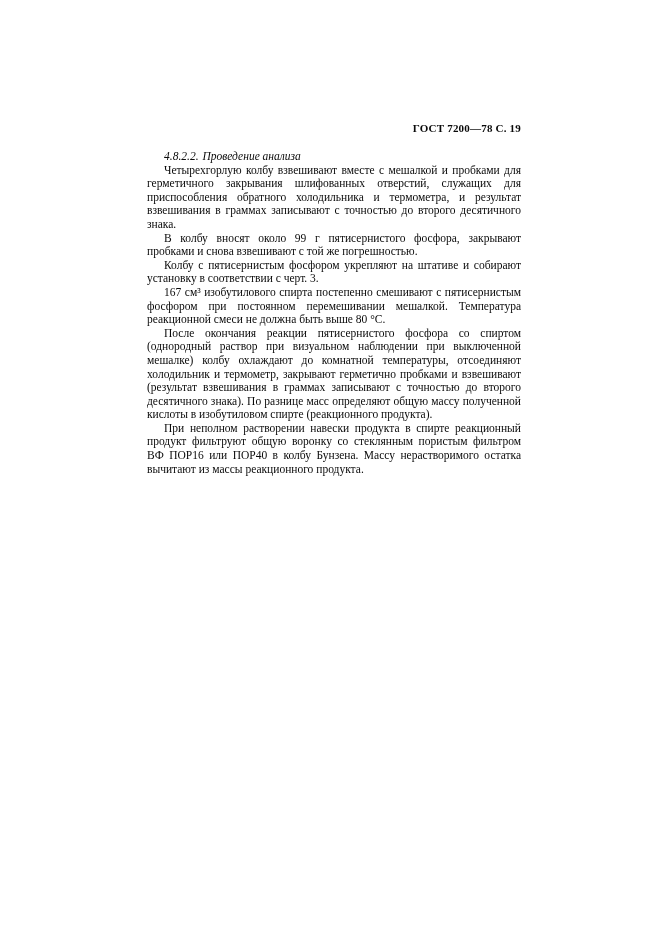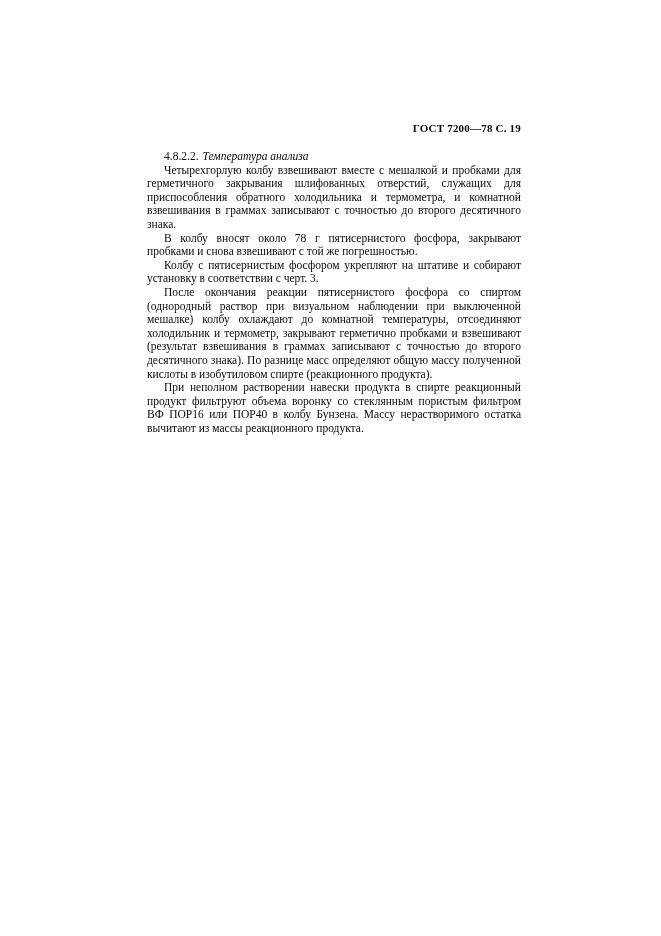--- a/index.html
+++ b/index.html
@@ -35,38 +35,40 @@
     line-height: 13.6px;
     text-align: justify;
   }
   .content p {
     margin: 0;
     padding: 0;
     text-indent: 17px;
   }
   .section-number {
     margin-right: 4px;
+    font-style: italic;
   }
   .section-title {
     font-style: italic;
   }
 </style>
 </head>
 <body>
 
 <div class="page">
 
   <div class="page-header">
     <span>ГОСТ 7200—78 С. 19</span>
   </div>
 
   <div class="content">
     <p>
-      <span class="section-number">4.8.2.2.</span><span class="section-title">Температура анализа</span>
+      <span class="section-number">4.8.2.2.</span><span class="section-title">Проведение анализа</span>
     </p>
-    <p>Четырехгорлую колбу взвешивают вместе с мешалкой и пробками для герметичного закрывания шлифованных отверстий, служащих для приспособления обратного холодильника и термометра, и комнатной взвешивания в граммах записывают с точностью до второго десятичного знака.</p>
-    <p>В колбу вносят около 78 г пятисернистого фосфора, закрывают пробками и снова взвешивают с той же погрешностью.</p>
+    <p>Четырехгорлую колбу взвешивают вместе с мешалкой и пробками для герметичного закрывания шлифованных отверстий, служащих для приспособления обратного холодильника и термометра, и результат взвешивания в граммах записывают с точностью до второго десятичного знака.</p>
+    <p>В колбу вносят около 99 г пятисернистого фосфора, закрывают пробками и снова взвешивают с той же погрешностью.</p>
     <p>Колбу с пятисернистым фосфором укрепляют на штативе и собирают установку в соответствии с черт. 3.</p>
+    <p>167 см³ изобутилового спирта постепенно смешивают с пятисернистым фосфором при постоянном перемешивании мешалкой. Температура реакционной смеси не должна быть выше 80 °С.</p>
     <p>После окончания реакции пятисернистого фосфора со спиртом (однородный раствор при визуальном наблюдении при выключенной мешалке) колбу охлаждают до комнатной температуры, отсоединяют холодильник и термометр, закрывают герметично пробками и взвешивают (результат взвешивания в граммах записывают с точностью до второго десятичного знака). По разнице масс определяют общую массу полученной кислоты в изобутиловом спирте (реакционного продукта).</p>
-    <p>При неполном растворении навески продукта в спирте реакционный продукт фильтруют объема воронку со стеклянным пористым фильтром ВФ ПОР16 или ПОР40 в колбу Бунзена. Массу нерастворимого остатка вычитают из массы реакционного продукта.</p>
+    <p>При неполном растворении навески продукта в спирте реакционный продукт фильтруют общую воронку со стеклянным пористым фильтром ВФ ПОР16 или ПОР40 в колбу Бунзена. Массу нерастворимого остатка вычитают из массы реакционного продукта.</p>
   </div>
 
 </div>
 
 </body></html>

